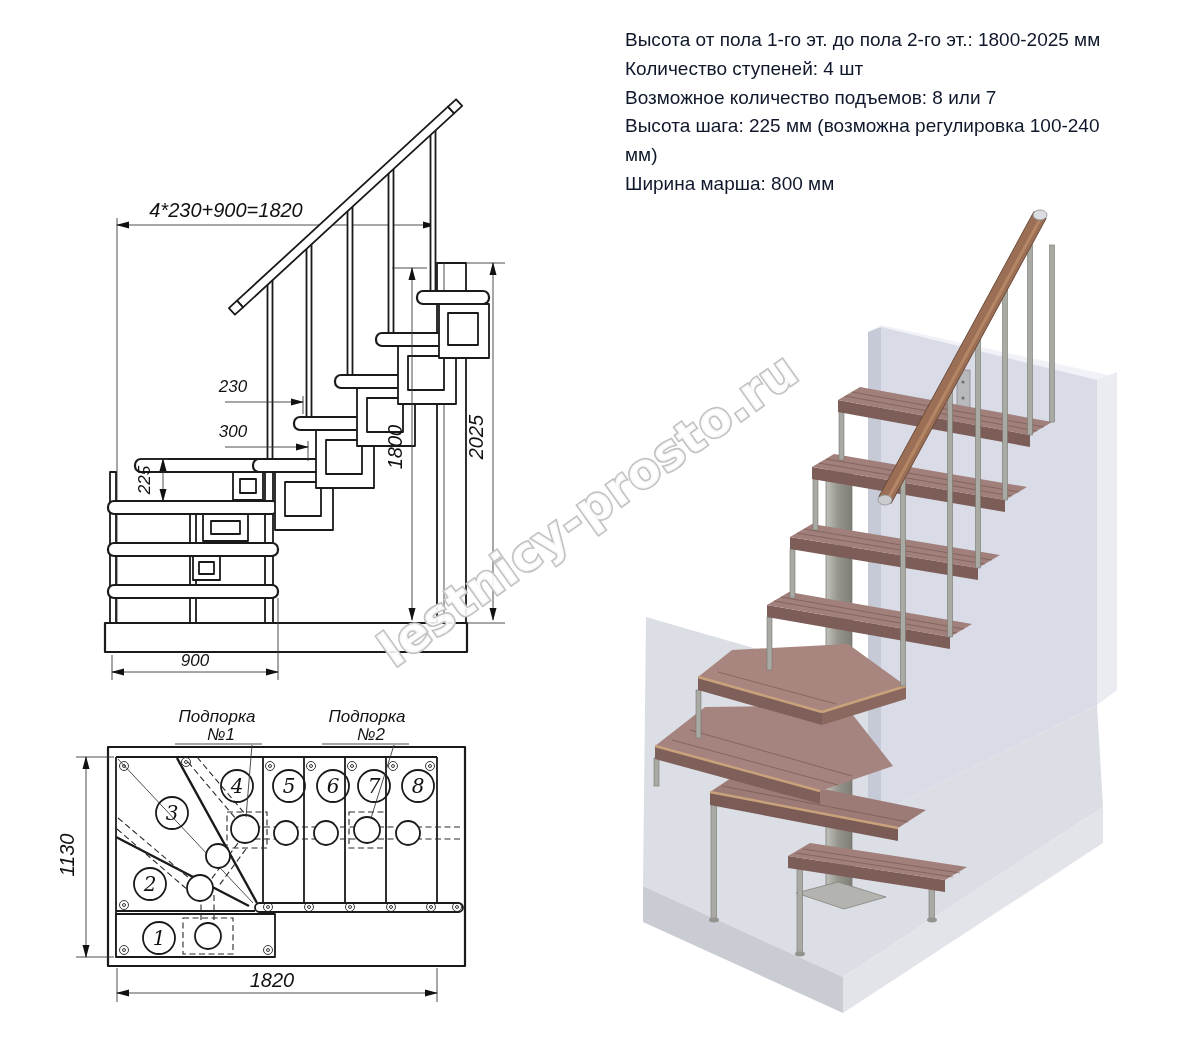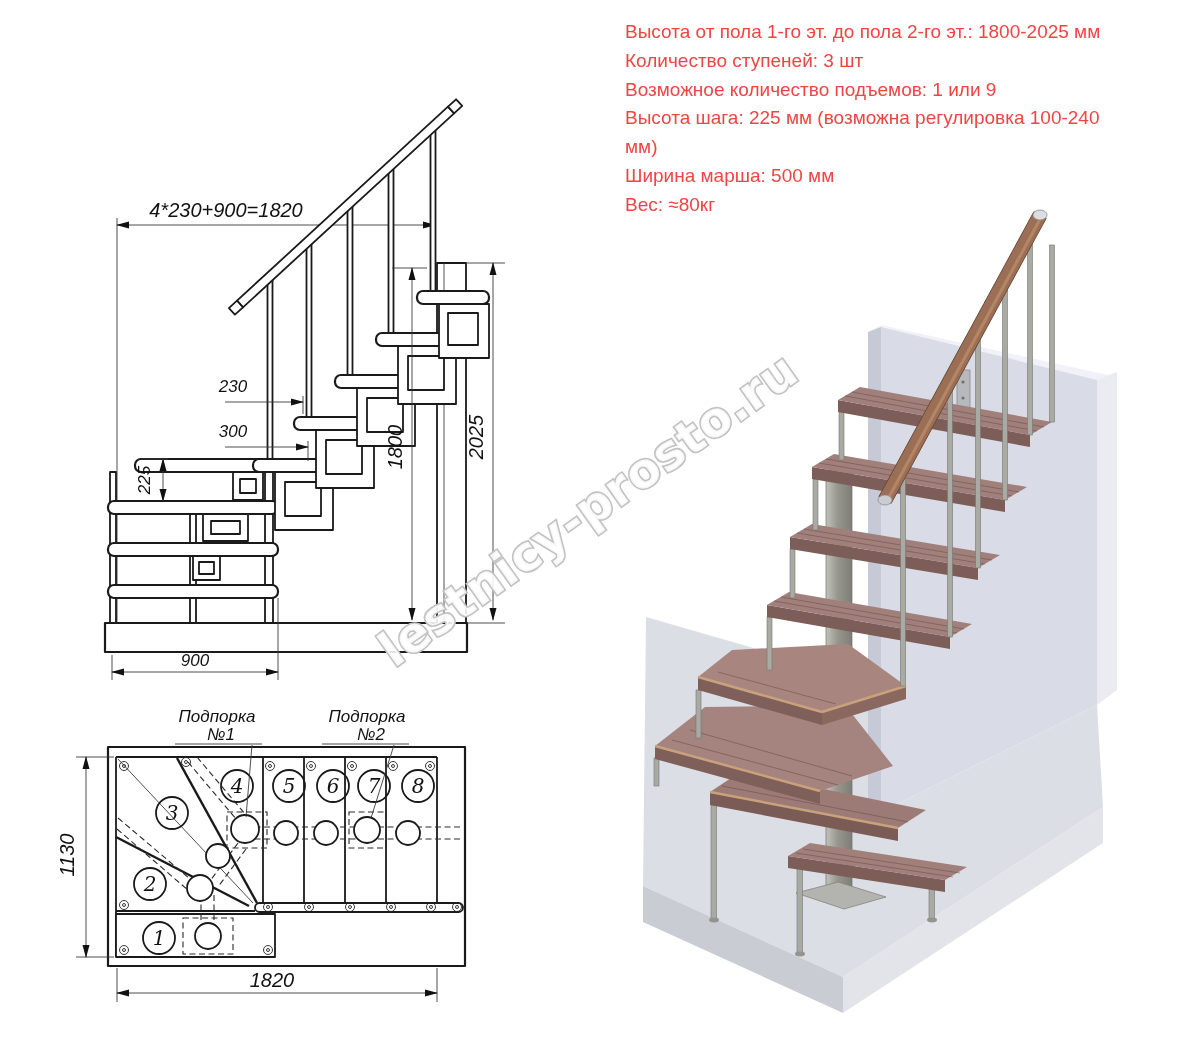--- a/index.html
+++ b/index.html
@@ -1,20 +1,20 @@
 <!DOCTYPE html>
 <html><head>
 <meta charset="utf-8">
 <style>
   html,body{margin:0;padding:0;background:#fff;}
   .page{position:relative;width:1191px;height:1037px;background:#fff;overflow:hidden;
         font-family:"Liberation Sans",sans-serif;}
   .page svg{position:absolute;left:0;top:0;}
-  .specs{position:absolute;left:625px;top:18px;width:505px;font-size:19px;line-height:28.8px;
-         color:#ef4444;z-index:5;}
+  .specs{position:absolute;left:625px;top:26px;width:505px;font-size:19px;line-height:28.8px;
+         color:#0f172a;z-index:5;}
   .deg{font-size:13px;vertical-align:9px;margin-left:17px;}
   
   .k{stroke:#1a1a1a;fill:none;stroke-width:1.8;stroke-linejoin:round;}
   .k2{stroke:#1a1a1a;fill:none;stroke-width:2.4;stroke-linejoin:round;}
   .w{fill:#fff;stroke:#1a1a1a;stroke-width:1.8;stroke-linejoin:round;}
   .w2{fill:#fff;stroke:#1a1a1a;stroke-width:2.2;stroke-linejoin:round;}
   .thin{stroke:#3a3a3a;stroke-width:0.9;fill:none;}
   .dash{stroke:#2a2a2a;stroke-width:1.1;fill:none;stroke-dasharray:6 3.5;}
   .dim{font:italic 17px "Liberation Sans",sans-serif;fill:#111;}
   .dimL{font:italic 20px "Liberation Sans",sans-serif;fill:#111;}
@@ -368,20 +368,19 @@
     <line class="thin" x1="437" y1="968" x2="437" y2="1002"></line>
     <line class="thin" x1="117" y1="993" x2="437" y2="993" marker-start="url(#ae)" marker-end="url(#ae)"></line>
     <text class="dimL" x="272" y="987" text-anchor="middle">1820</text>
   </g>
 
   <text class="wm" transform="translate(598 523) rotate(-35.5)" x="0" y="0" text-anchor="middle">lestnicy-prosto.ru</text>
 </svg>
 
 <div class="specs">
   <div class="spec">Высота от пола 1-го эт. до пола 2-го эт.: 1800-2025 мм</div>
-  <div class="spec">Количество ступеней: 3 шт</div>
-  <div class="spec">Возможное количество подъемов: 1 или 9</div>
+  <div class="spec">Количество ступеней: 4 шт</div>
+  <div class="spec">Возможное количество подъемов: 8 или 7</div>
   <div class="spec">Высота шага: 225 мм (возможна регулировка 100-240 мм)</div>
-  <div class="spec">Ширина марша: 500 мм</div>
-  <div class="spec">Вес: ≈80кг</div>
+  <div class="spec">Ширина марша: 800 мм</div>
 </div>
 
 </div>
 
 </body></html>

